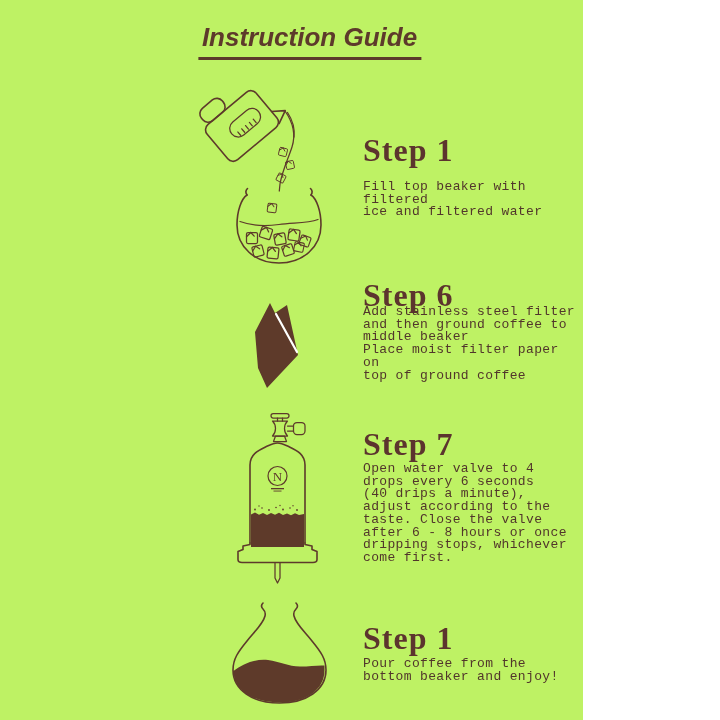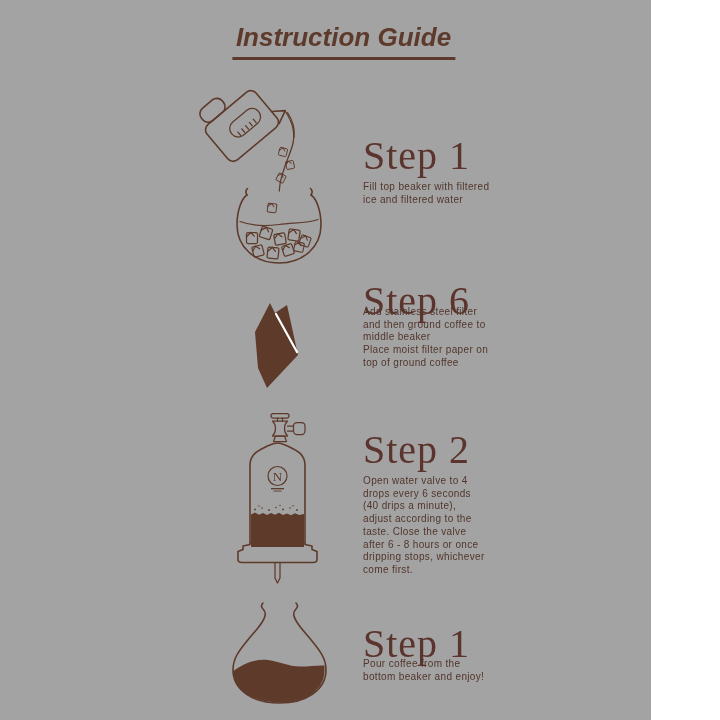--- a/index.html
+++ b/index.html
@@ -1,29 +1,29 @@
 <!DOCTYPE html>
 <html><head>
 <meta charset="utf-8">
 <style>
   html,body{margin:0;padding:0;background:#ffffff;}
-  .page{position:relative;width:651px;height:720px;background:#a3a3a3;overflow:hidden;
+  .page{position:relative;width:583px;height:720px;background:#bef264;overflow:hidden;
         font-family:"Liberation Sans", sans-serif;}
   h1,h2,p{margin:0;padding:0;}
   .title{position:absolute;top:22px;left:50%;transform:translateX(-50%);margin-left:18px;
          font-family:"Liberation Sans", sans-serif;font-style:italic;font-weight:bold;
          font-size:26px;color:#5d3a2b;border-bottom:3px solid #5d3a2b;padding:0 4px 4px 4px;
          white-space:nowrap;}
   .step-heading{position:absolute;left:363px;font-family:"Liberation Serif", serif;
-                font-weight:normal;font-size:40px;color:#5c342e;letter-spacing:1px;}
-  .step-body{position:absolute;left:363px;font-size:10px;line-height:12.7px;
-             letter-spacing:0.35px;color:#51362b;white-space:pre-line;}
+                font-weight:bold;font-size:32px;color:#5c342e;letter-spacing:1px;}
+  .step-body{position:absolute;left:363px;font-size:13px;line-height:12.7px;
+             letter-spacing:0.35px;color:#51362b;white-space:pre-line;font-family:Liberation Mono, monospace;}
   #h1{top:132px;} #b1{top:181px;}
   #h2{top:277px;} #b2{top:306px;}
-  #h3{top:426px;} #b3{top:475px;}
+  #h3{top:426px;} #b3{top:463px;}
   #h4{top:620px;} #b4{top:658px;}
   .illu{position:absolute;}
   #svg1{left:195px;top:88px;}
   #svg2{left:245px;top:300px;}
   #svg3{left:235px;top:412px;}
   #svg4{left:228px;top:598px;}
   .ln{fill:none;stroke:#5d3a2b;stroke-width:1.6;stroke-linecap:round;stroke-linejoin:round;}
   .thin{stroke-width:1.25;}
   .solid{fill:#5e3a2a;stroke:none;}
   .wt{stroke:#ffffff;stroke-width:2.2;stroke-linecap:round;}
@@ -127,21 +127,21 @@
   </section>
   <section>
     <h2 id="h2" class="step-heading">Step 6</h2>
     <p id="b2" class="step-body">Add stainless steel filter
 and then ground coffee to
 middle beaker
 Place moist filter paper on
 top of ground coffee</p>
   </section>
   <section>
-    <h2 id="h3" class="step-heading">Step 2</h2>
+    <h2 id="h3" class="step-heading">Step 7</h2>
     <p id="b3" class="step-body">Open water valve to 4
 drops every 6 seconds
 (40 drips a minute),
 adjust according to the
 taste. Close the valve
 after 6 - 8 hours or once
 dripping stops, whichever
 come first.</p>
   </section>
   <section>

